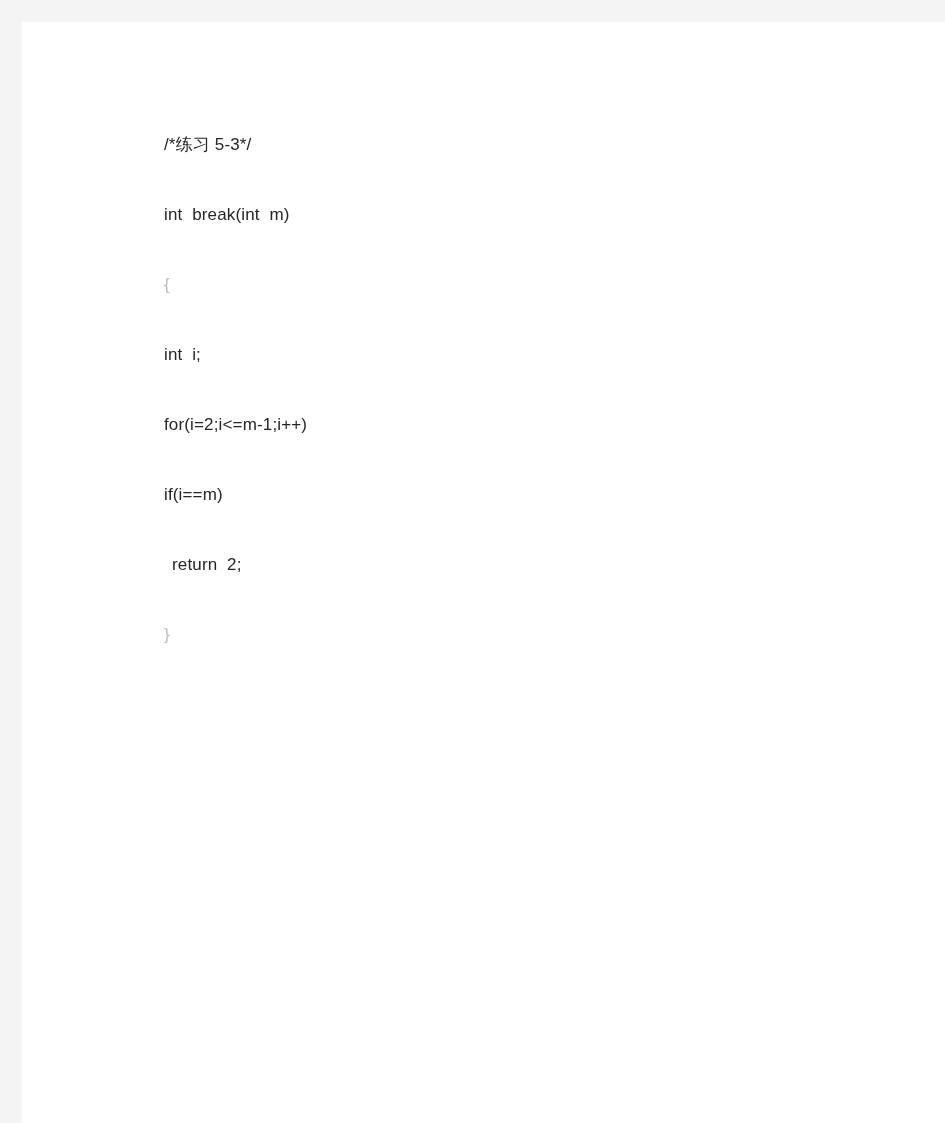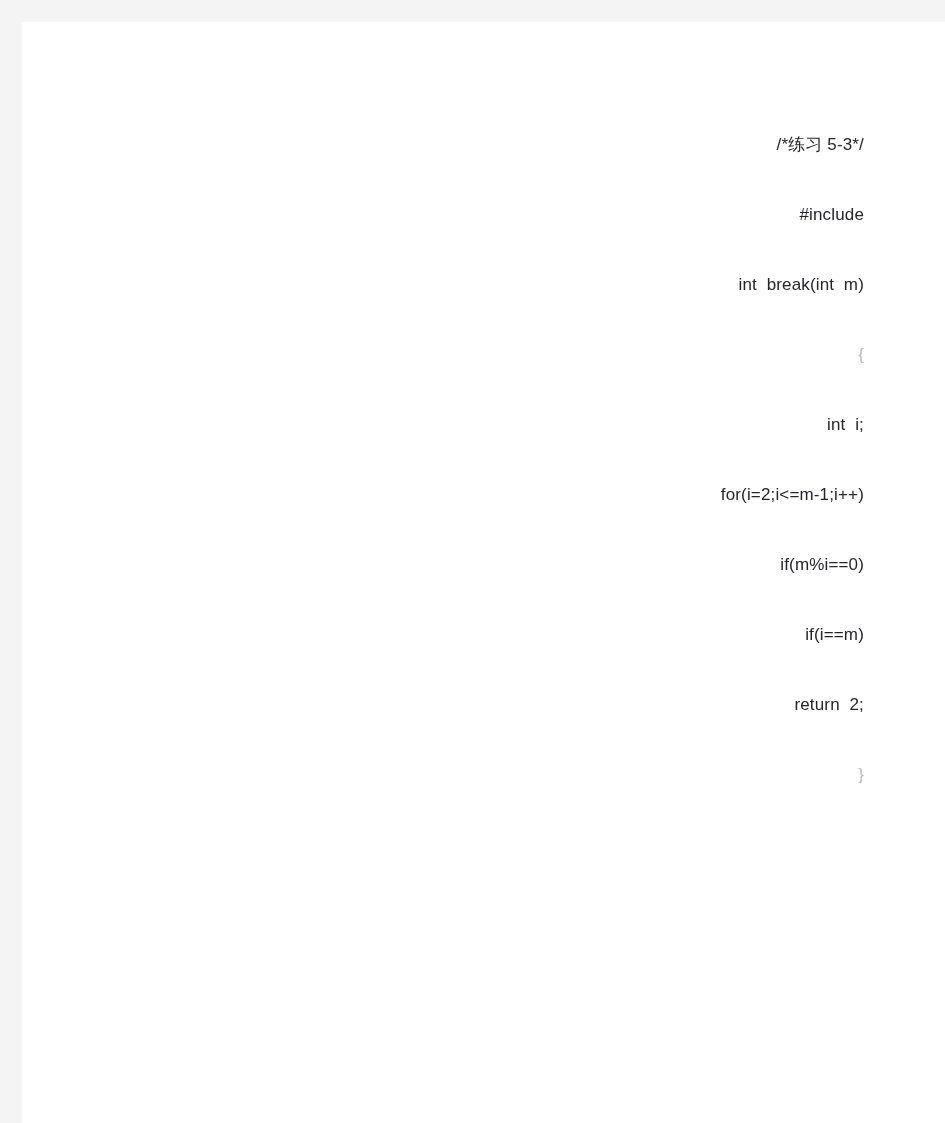--- a/index.html
+++ b/index.html
@@ -21,21 +21,20 @@
     height: 1123px;
     background: #f4f4f4;
   }
   #page-sheet {
     position: absolute;
     left: 22px;
     top: 22px;
     width: 923px;
     height: 1101px;
     background: #ffffff;
-    text-align: right;
   }
 
   
   #code-block {
     position: absolute;
     left: 142px;
     top: 88px;
     width: 700px;
   }
   .code-line {
@@ -54,24 +53,22 @@
     padding-left: 8px;
   }
 </style>
 </head>
 <body>
 
 <div id="viewer">
   <div id="page-sheet">
     <div id="code-block">
         <div class="code-line">/*练习 5-3*/</div>
-        <div class="code-line">#include</div>
         <div class="code-line">int  break(int  m)</div>
         <div class="code-line brace">{</div>
         <div class="code-line">int  i;</div>
         <div class="code-line">for(i=2;i&lt;=m-1;i++)</div>
-        <div class="code-line">if(m%i==0)</div>
         <div class="code-line">if(i==m)</div>
         <div class="code-line indent">return  2;</div>
         <div class="code-line brace">}</div>
       </div>
   </div>
 </div>
 
 </body></html>

